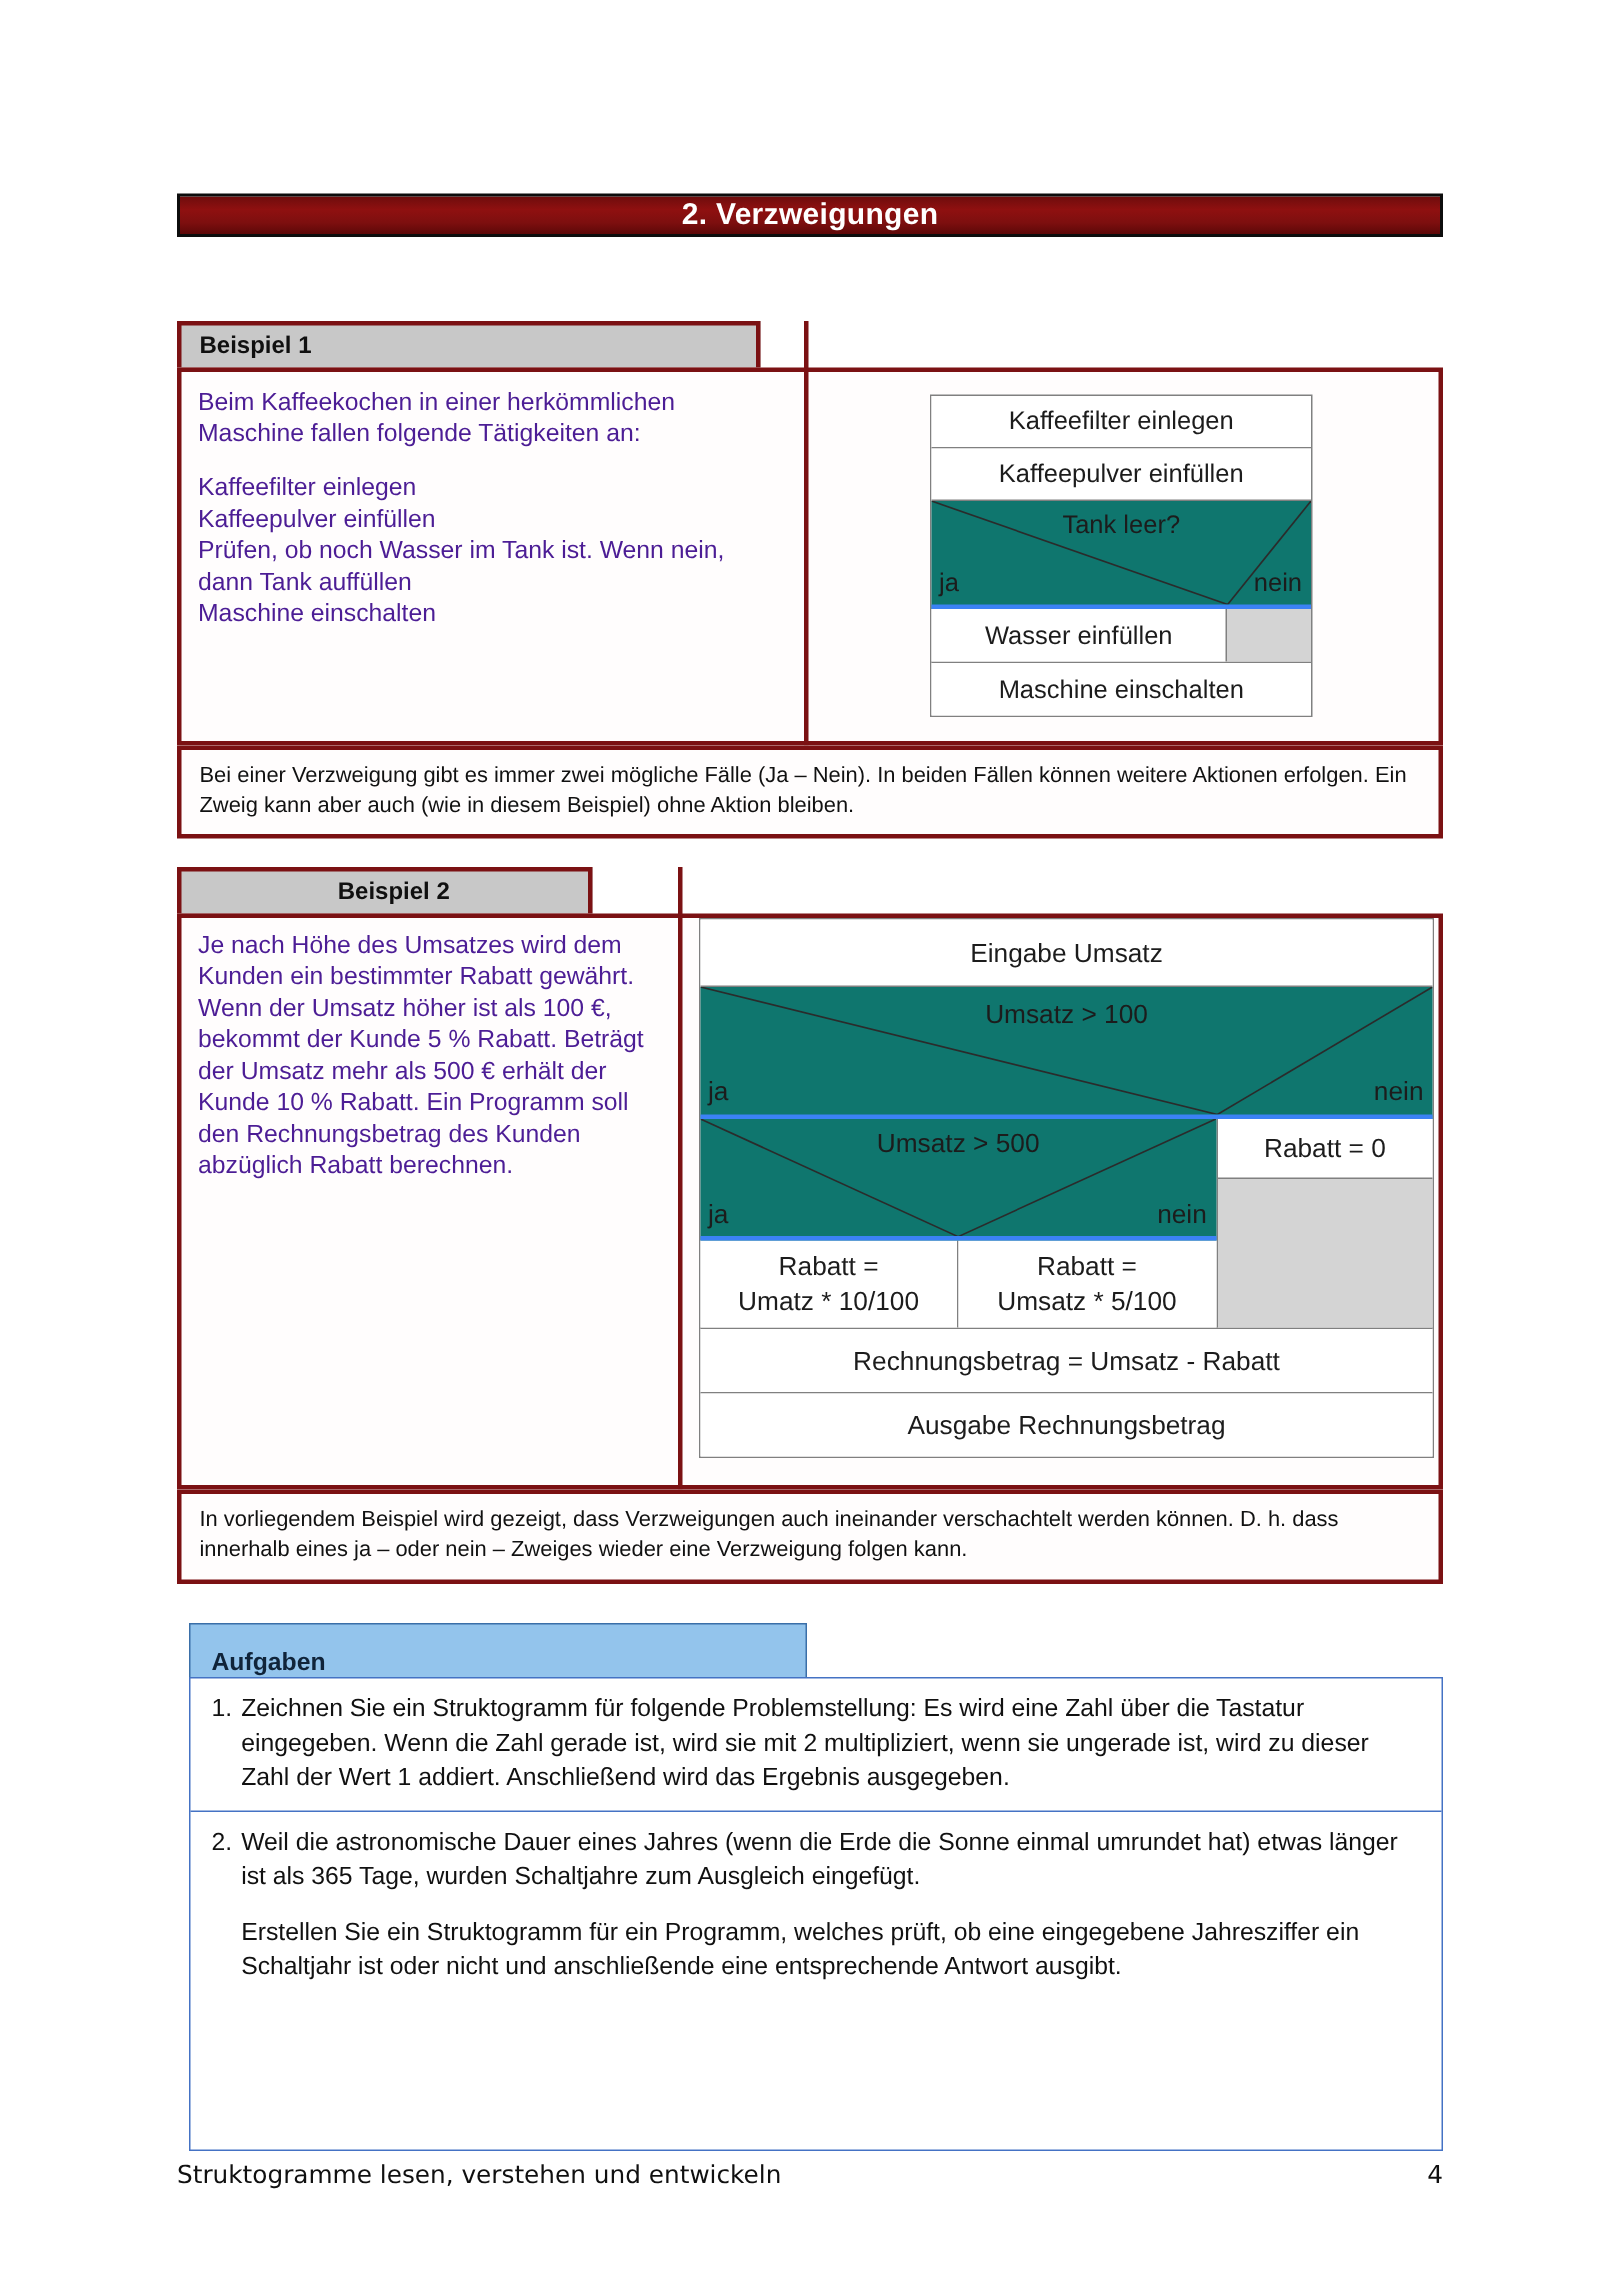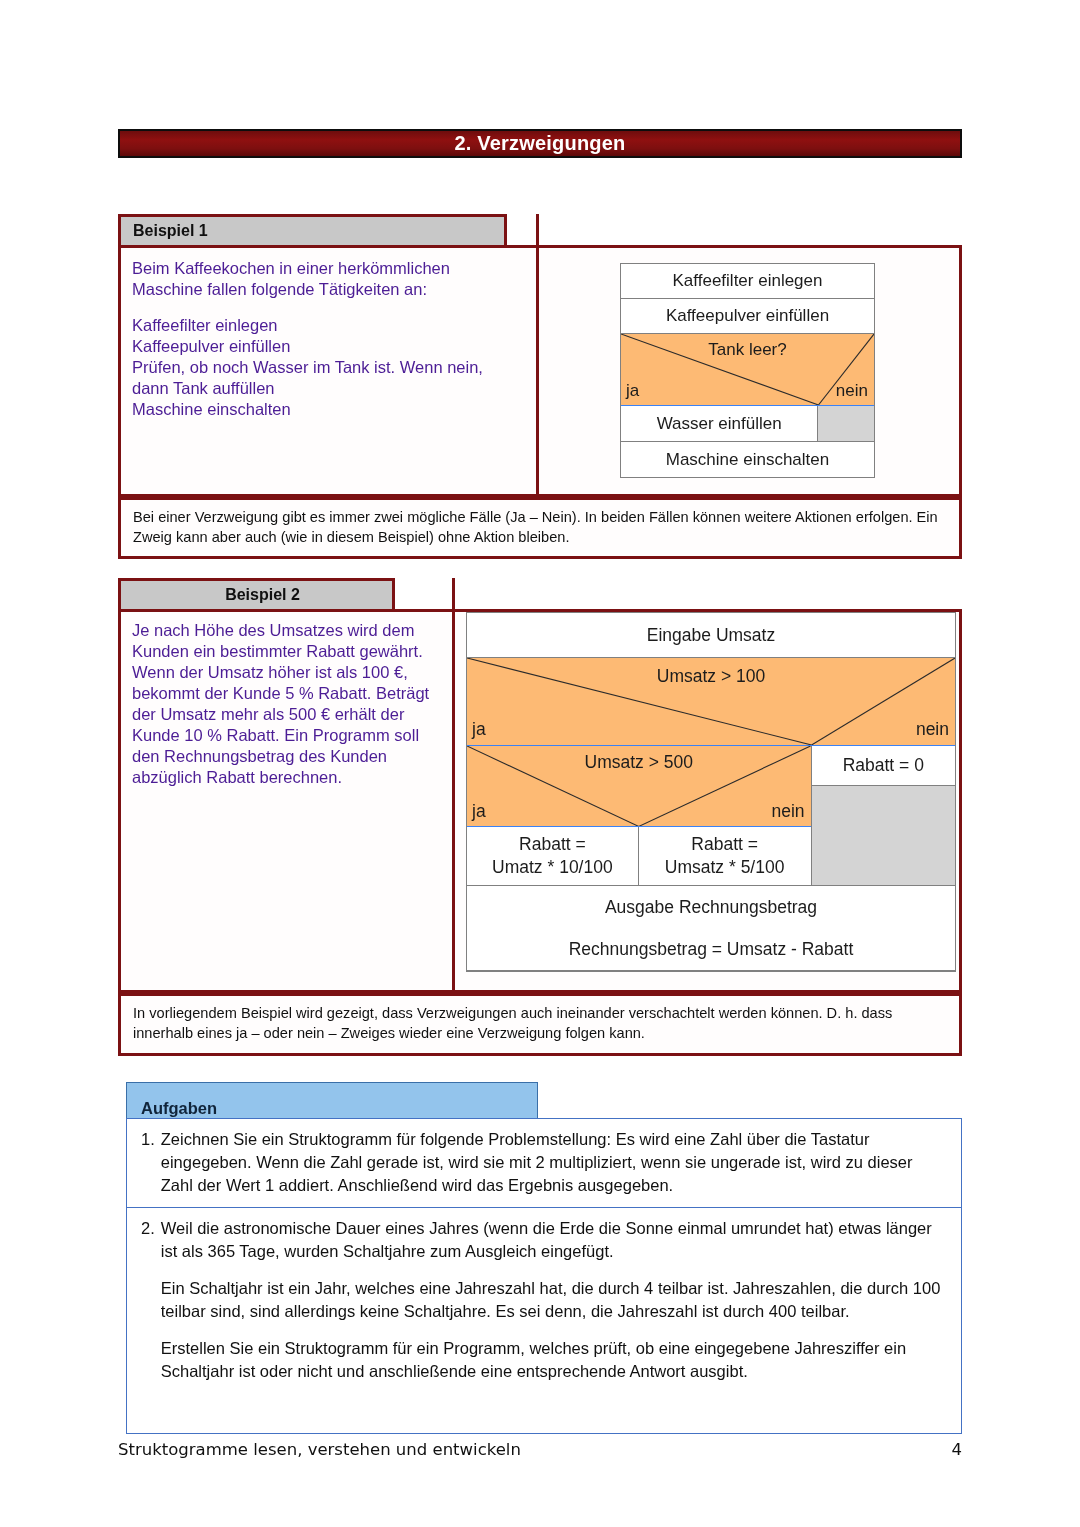--- a/index.html
+++ b/index.html
@@ -111,23 +111,23 @@
     display: flex;
     align-items: center;
     justify-content: center;
     text-align: center;
     background: #ffffff;
   }
   .nsd-row.last { border-bottom: none; }
 
   .nsd-cond {
     position: relative;
-    border-bottom: 1px solid #3b82f6;
-    box-sizing: border-box;
-    background: #fdba74;
+    border-bottom: 3px solid #3b82f6;
+    box-sizing: border-box;
+    background: #0f766e;
     overflow: hidden;
   }
   .nsd-cond .cond-label {
     position: absolute;
     left: 0; right: 0;
     text-align: center;
   }
   .nsd-cond .yes-label {
     position: absolute;
     left: 5px;
@@ -339,26 +339,26 @@
         </div>
 
         <div class="col" style="width:29.4%;">
           <div class="nsd-row" style="height:40px;">
             <span>Rabatt = 0</span>
           </div>
           <div class="nsd-cell empty noborder" style="flex:1 1 auto;"></div>
         </div>
       </div>
 
+      <div class="nsd-row" style="height:43px;">
+        <span>Rechnungsbetrag = Umsatz - Rabatt</span>
+      </div>
+
       <div class="nsd-row last" style="height:42px;">
         <span>Ausgabe Rechnungsbetrag</span>
-      </div>
-
-      <div class="nsd-row" style="height:43px;">
-        <span>Rechnungsbetrag = Umsatz - Rabatt</span>
       </div>
     </div>
 
     <div class="ex-caption" style="left:0; top:415px; width:844px; height:63px;">
       <span>In vorliegendem Beispiel wird gezeigt, dass Verzweigungen auch ineinander verschachtelt werden können. D. h. dass innerhalb eines ja – oder nein – Zweiges wieder eine Verzweigung folgen kann.</span>
     </div>
   </div>
 
   <div class="auf-tab" style="left:126px; top:1082px; width:412px;">
     <span class="auf-tab-text">Aufgaben</span>
@@ -370,21 +370,20 @@
       <span class="auf-num">1.</span>
       <span class="auf-paras">
         <p>Zeichnen Sie ein Struktogramm für folgende Problemstellung: Es wird eine Zahl über die Tastatur eingegeben. Wenn die Zahl gerade ist, wird sie mit 2 multipliziert, wenn sie ungerade ist, wird zu dieser Zahl der Wert 1 addiert. Anschließend wird das Ergebnis ausgegeben.</p>
       </span>
     </div>
 
     <div class="auf-item last">
       <span class="auf-num">2.</span>
       <span class="auf-paras">
         <p>Weil die astronomische Dauer eines Jahres (wenn die Erde die Sonne einmal umrundet hat) etwas länger ist als 365 Tage, wurden Schaltjahre zum Ausgleich eingefügt.</p>
-        <p>Ein Schaltjahr ist ein Jahr, welches eine Jahreszahl hat, die durch 4 teilbar ist. Jahreszahlen, die durch 100 teilbar sind, sind allerdings keine Schaltjahre. Es sei denn, die Jahreszahl ist durch 400 teilbar.</p>
         <p>Erstellen Sie ein Struktogramm für ein Programm, welches prüft, ob eine eingegebene Jahresziffer ein Schaltjahr ist oder nicht und anschließende eine entsprechende Antwort ausgibt.</p>
       </span>
     </div>
   </div>
 
   <div class="footer">
     <span>Struktogramme lesen, verstehen und entwickeln</span>
     <span>4</span>
   </div>
 

